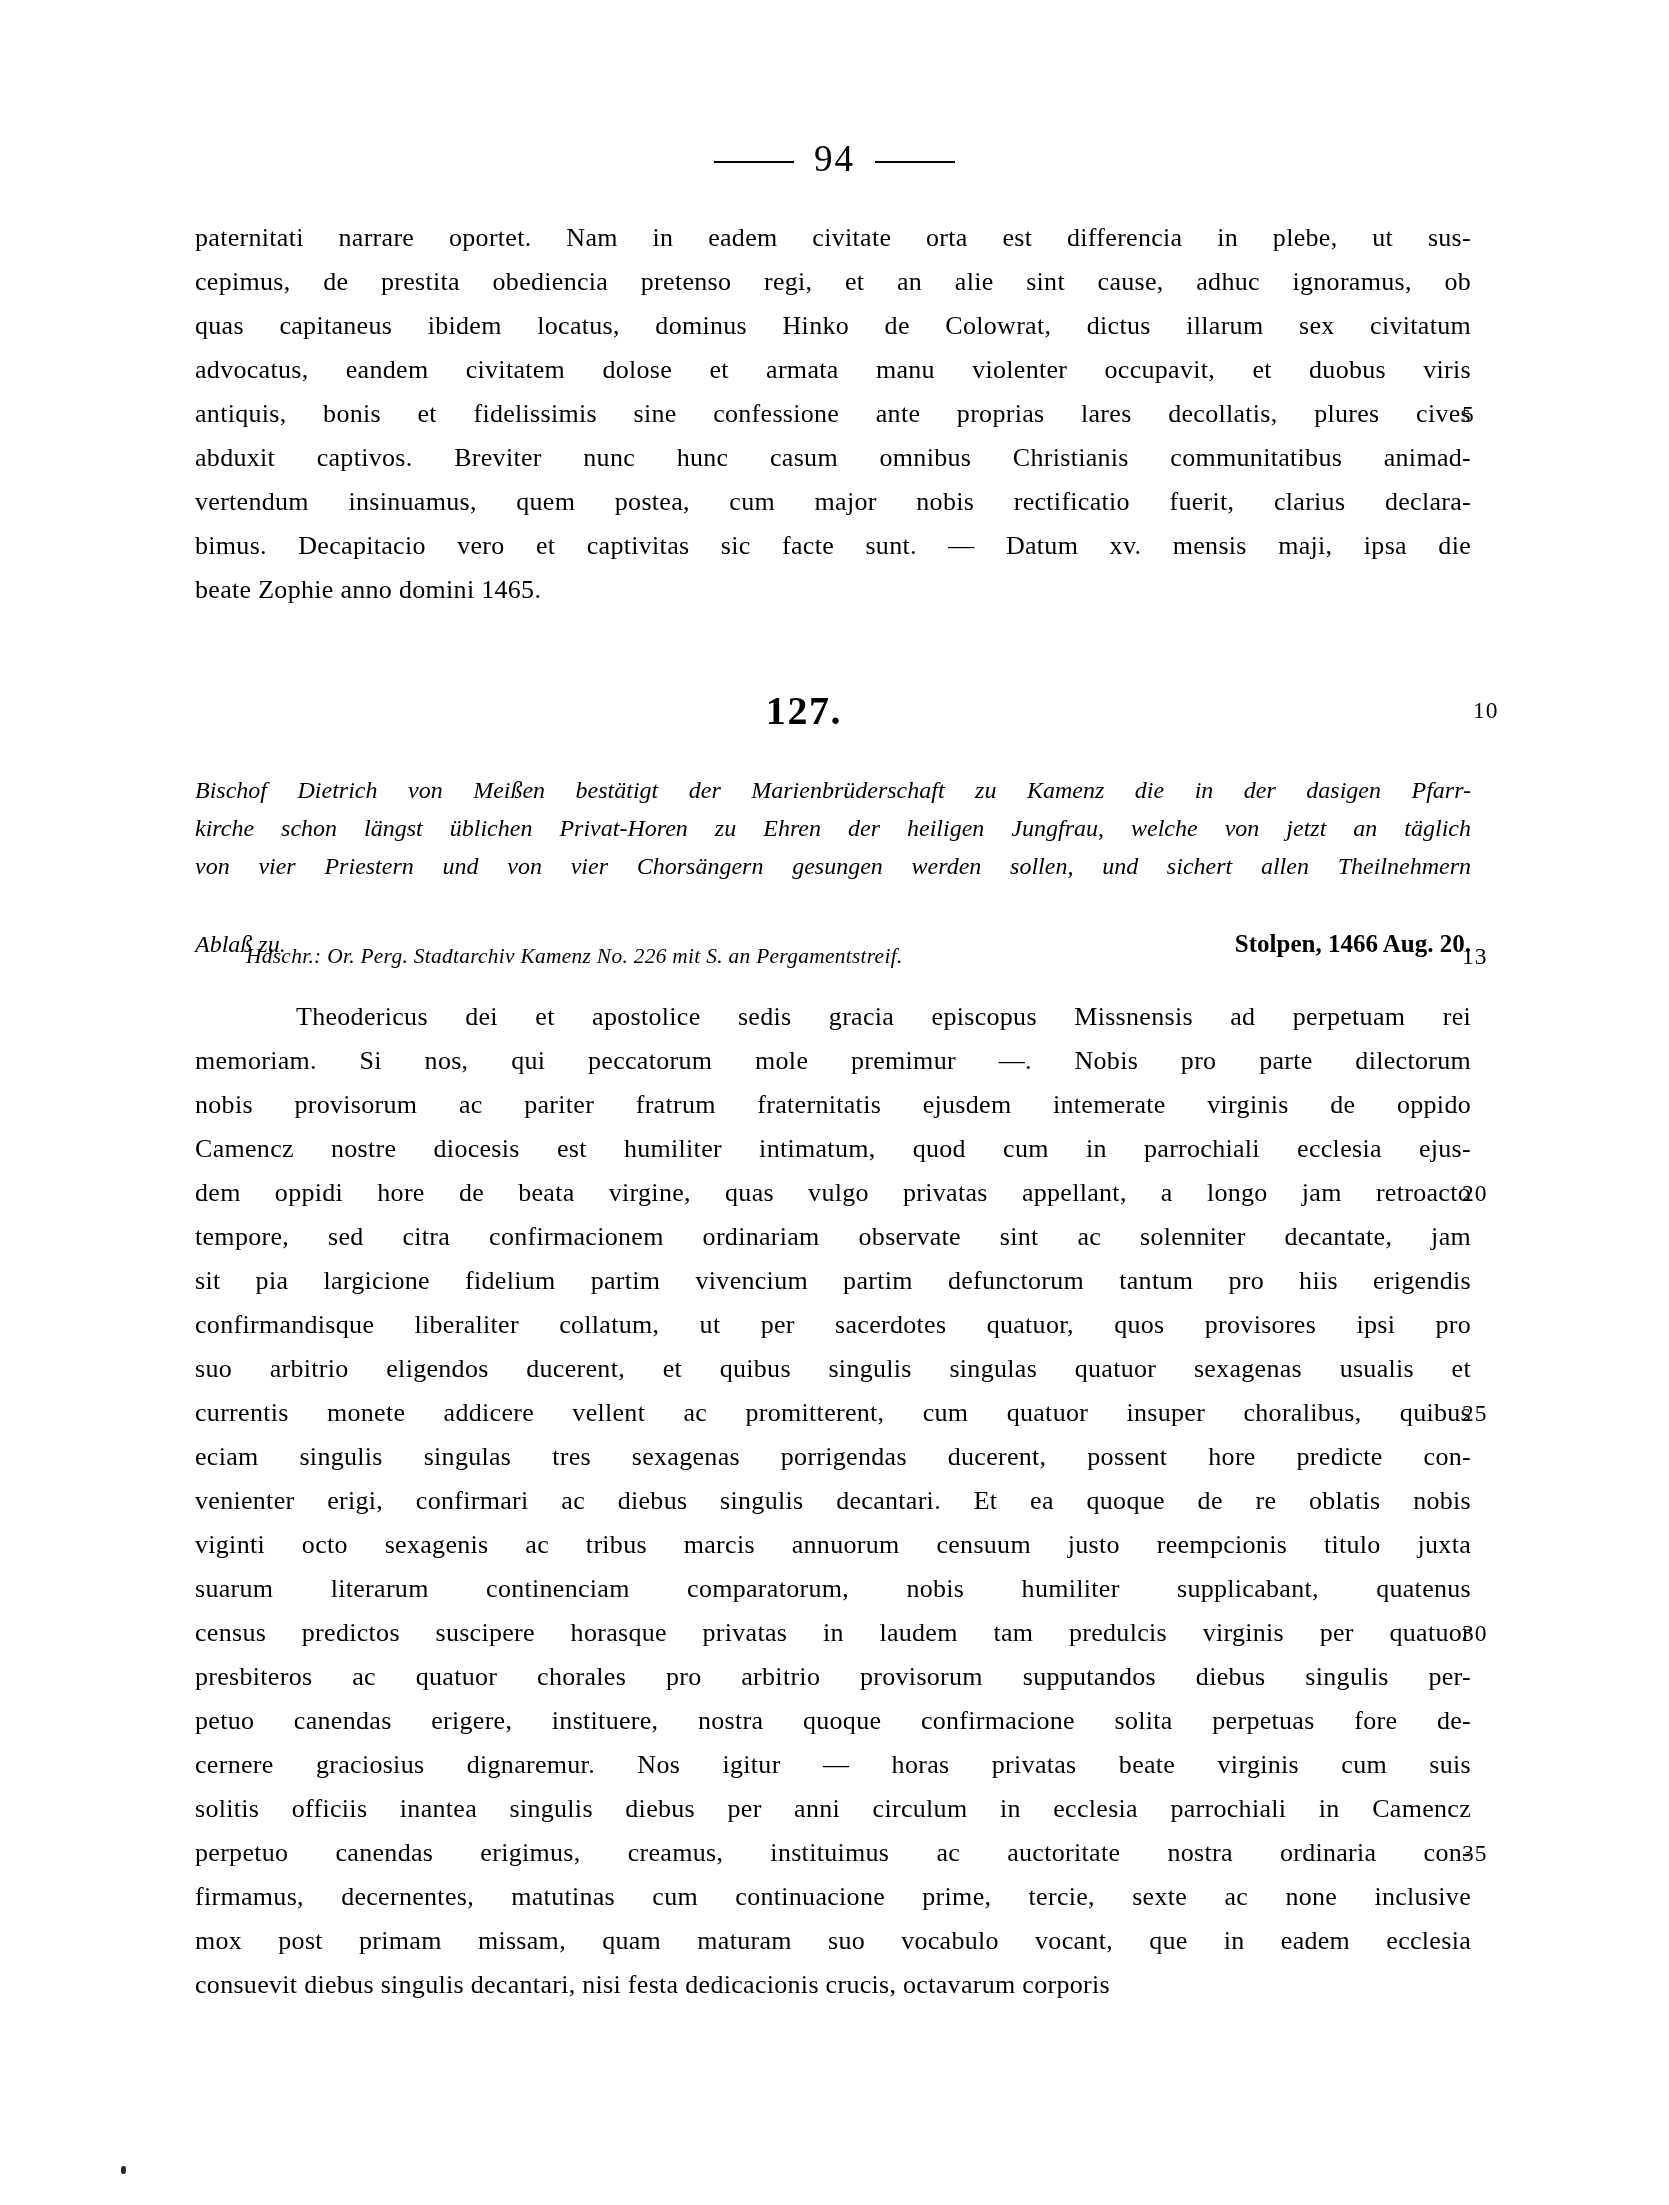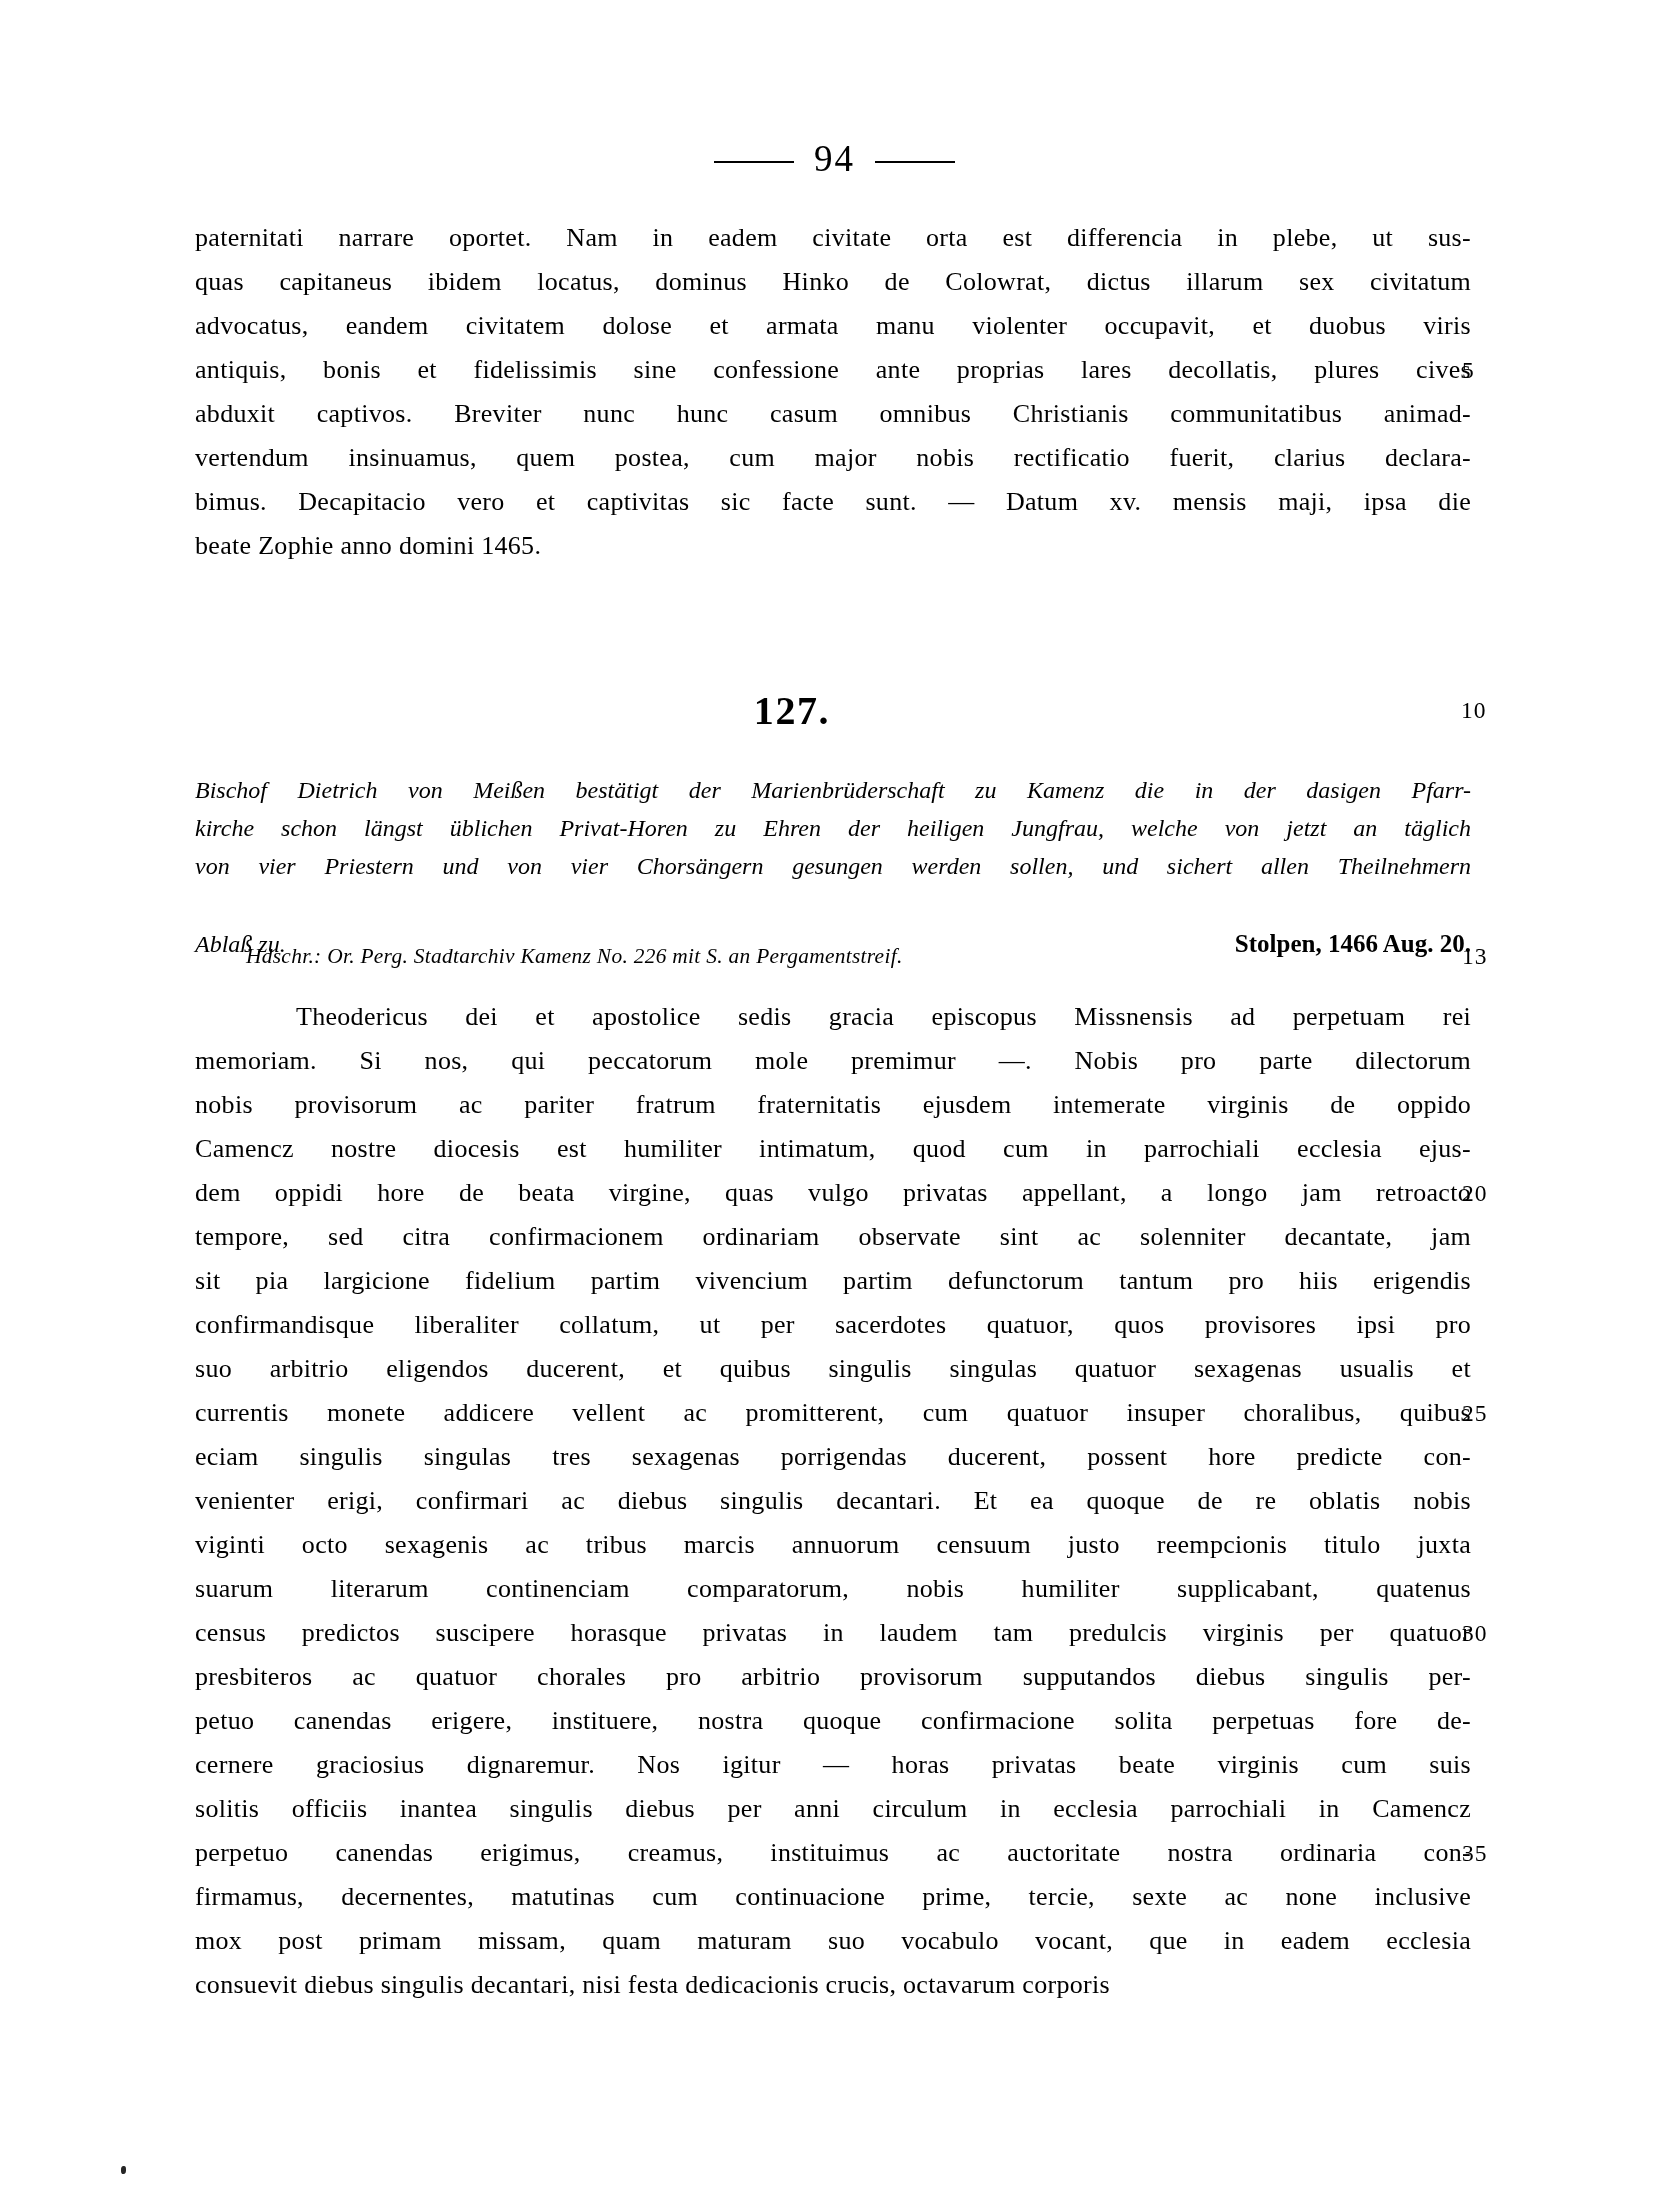--- a/index.html
+++ b/index.html
@@ -36,21 +36,21 @@
   .para1{top:216px;}
   .body{top:995px;}
   
   .mnum{
     position:absolute;left:1267px;top:0;width:85px;
     font-size:23.5px;font-style:normal;font-weight:normal;
     letter-spacing:1.1px;text-align:left;text-align-last:left;text-indent:0;
   }
   
   .heading-row{
-    position:absolute;top:685px;left:0;width:1584px;
+    position:absolute;top:685px;left:12px;width:1584px;
     text-align:center;height:51px;line-height:51px;
   }
   .entry-num{font-size:40px;font-weight:bold;letter-spacing:1.6px;}
   .heading-row .mnum{left:1461px;top:14px;line-height:23.5px;}
   
   .summary{
     position:absolute;top:771px;left:195px;width:1276px;
     font-style:italic;font-size:24px;
   }
   .summary .line{
@@ -83,20 +83,21 @@
 <body>
 
 <div class="page">
 
   <div class="header">
     <span class="rule"></span><span class="pagenum">94</span><span class="rule"></span>
   </div>
 
   <div class="para para1">
       <div class="line">paternitati narrare oportet.  Nam in eadem civitate orta est differencia in plebe, ut sus-</div>
+      <div class="line">cepimus, de prestita obediencia pretenso regi, et an alie sint cause, adhuc ignoramus, ob</div>
       <div class="line">quas capitaneus ibidem locatus, dominus Hinko de Colowrat, dictus illarum sex civitatum</div>
       <div class="line">advocatus, eandem civitatem dolose et armata manu violenter occupavit, et duobus viris</div>
       <div class="line">antiquis, bonis et fidelissimis sine confessione ante proprias lares decollatis, plures cives<span class="mnum">5</span></div>
       <div class="line">abduxit captivos.  Breviter nunc hunc casum omnibus Christianis communitatibus animad-</div>
       <div class="line">vertendum insinuamus, quem postea, cum major nobis rectificatio fuerit, clarius declara-</div>
       <div class="line">bimus.  Decapitacio vero et captivitas sic facte sunt. — Datum xv. mensis maji, ipsa die</div>
       <div class="line last">beate Zophie anno domini 1465.</div>
     </div>
 
   <div class="heading-row">

